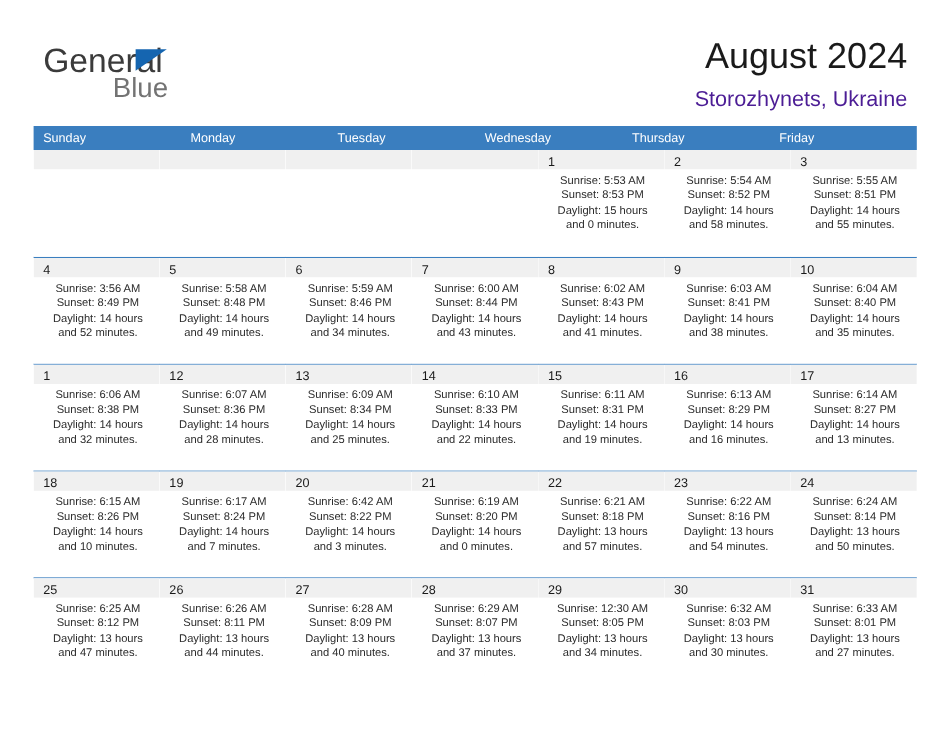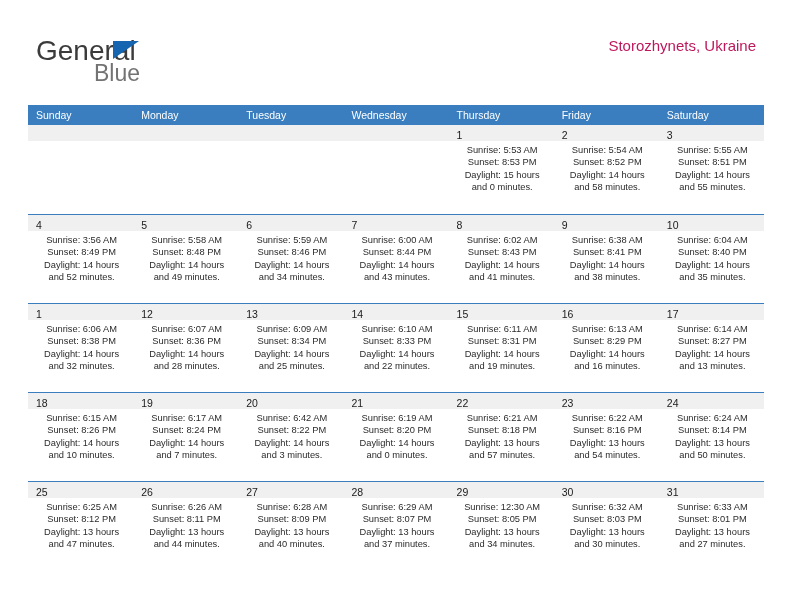--- a/index.html
+++ b/index.html
@@ -75,23 +75,23 @@
   }
   .cal-title {
     font-size: 30px;
     line-height: 36px;
     color: #1a1a1a;
     font-weight: normal;
     white-space: nowrap;
   }
   .cal-subtitle {
     margin-top: 7px;
-    font-size: 15px;
+    font-size: 18px;
     line-height: 18px;
-    color: #be185d;
+    color: #4c1d95;
     font-weight: normal;
     white-space: nowrap;
   }
 
   
   .calendar {
     position: absolute;
     left: 28px;
     top: 105px;
     width: 736px;
@@ -161,35 +161,35 @@
 
   <div class="header">
 
     <div class="brand">
       <span class="brand-general">General</span>
       <span class="brand-triangle"></span>
       <span class="brand-blue">Blue</span>
     </div>
 
     <div class="title-block">
+      <div class="cal-title">August 2024</div>
       <div class="cal-subtitle">Storozhynets, Ukraine</div>
     </div>
 
   </div>
 
   <div class="calendar">
 
     <div class="dow-row">
       <div class="dow-cell">Sunday</div>
       <div class="dow-cell">Monday</div>
       <div class="dow-cell">Tuesday</div>
       <div class="dow-cell">Wednesday</div>
       <div class="dow-cell">Thursday</div>
       <div class="dow-cell">Friday</div>
-      <div class="dow-cell">Saturday</div>
     </div>
 
     <div id="weeks-container">
         <div class="week-row first">
           <div class="day-cell empty">
             <div class="day-band"><span class="day-num"></span></div>
           </div>
           <div class="day-cell empty">
             <div class="day-band"><span class="day-num"></span></div>
           </div>
@@ -269,21 +269,21 @@
             <div class="day-info">
               <div>Sunrise: 6:02 AM</div>
               <div>Sunset: 8:43 PM</div>
               <div>Daylight: 14 hours</div>
               <div>and 41 minutes.</div>
             </div>
           </div>
           <div class="day-cell">
             <div class="day-band"><span class="day-num">9</span></div>
             <div class="day-info">
-              <div>Sunrise: 6:38 AM</div>
+              <div>Sunrise: 6:03 AM</div>
               <div>Sunset: 8:41 PM</div>
               <div>Daylight: 14 hours</div>
               <div>and 38 minutes.</div>
             </div>
           </div>
           <div class="day-cell">
             <div class="day-band"><span class="day-num">10</span></div>
             <div class="day-info">
               <div>Sunrise: 6:04 AM</div>
               <div>Sunset: 8:40 PM</div>

